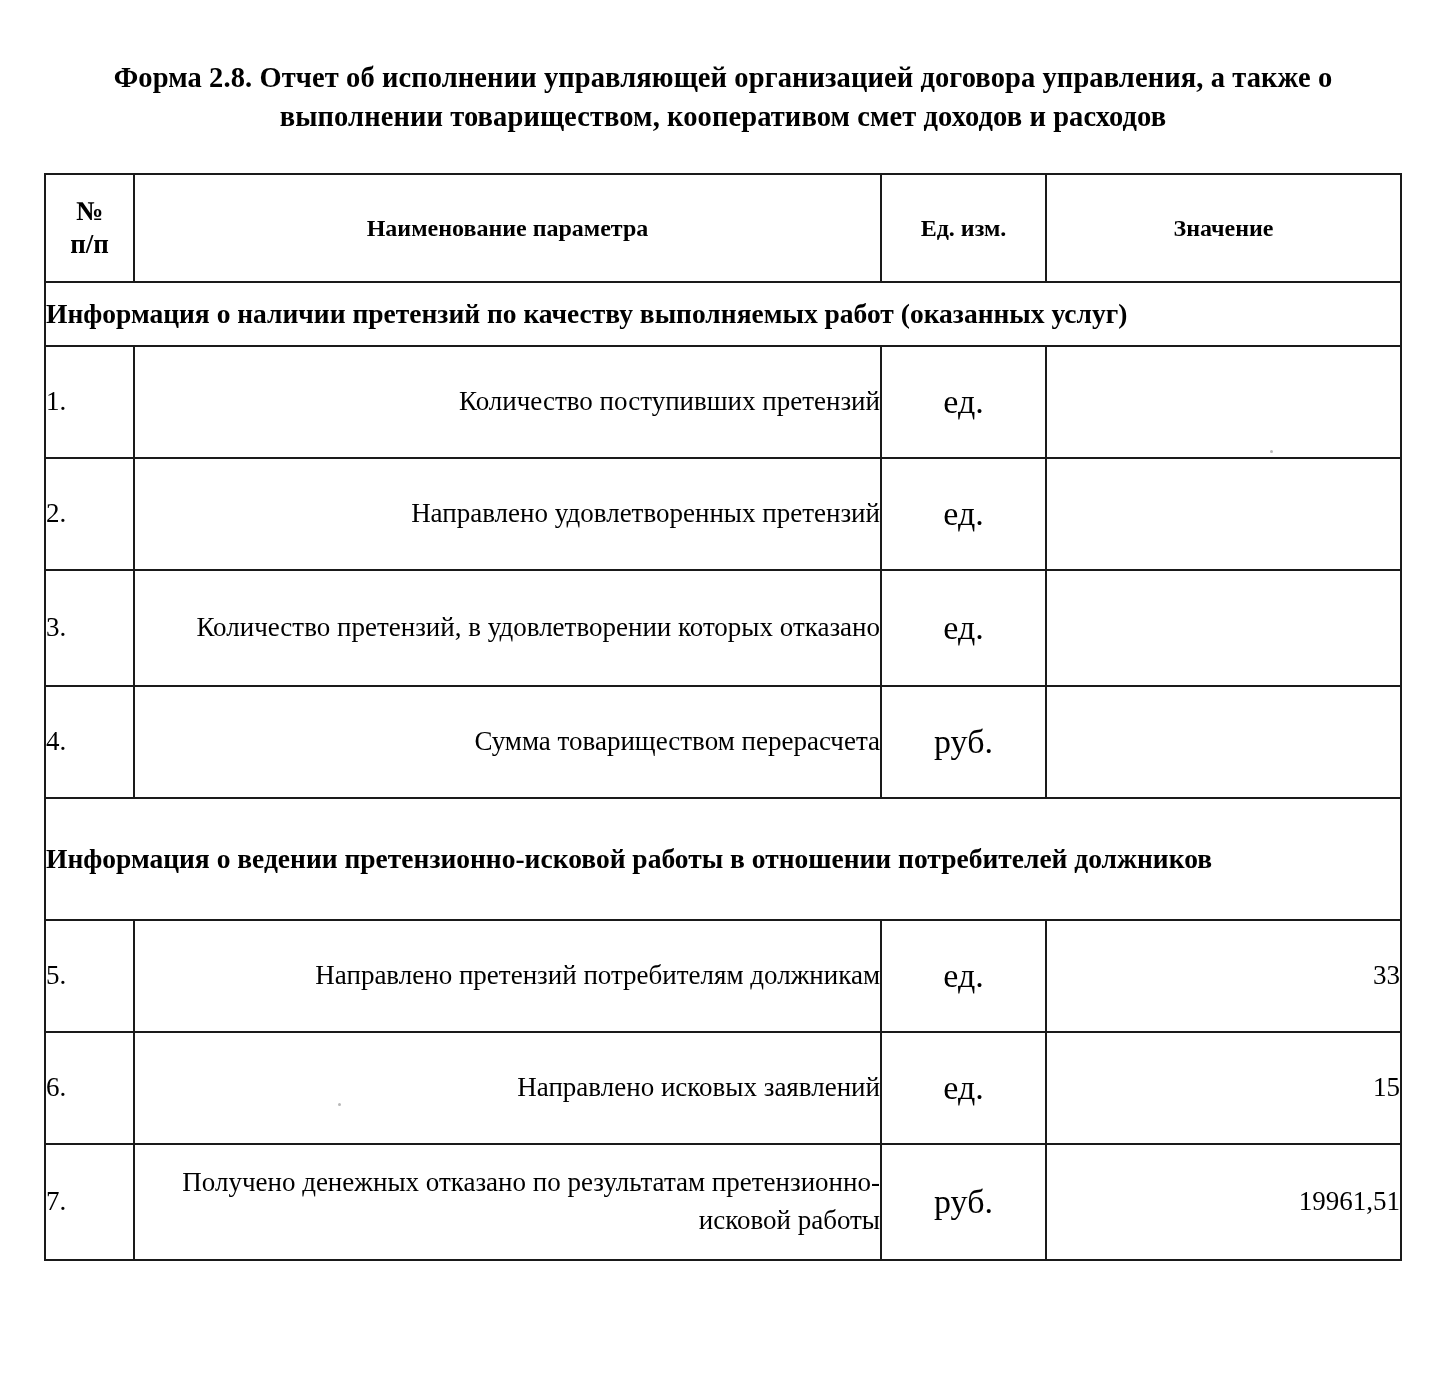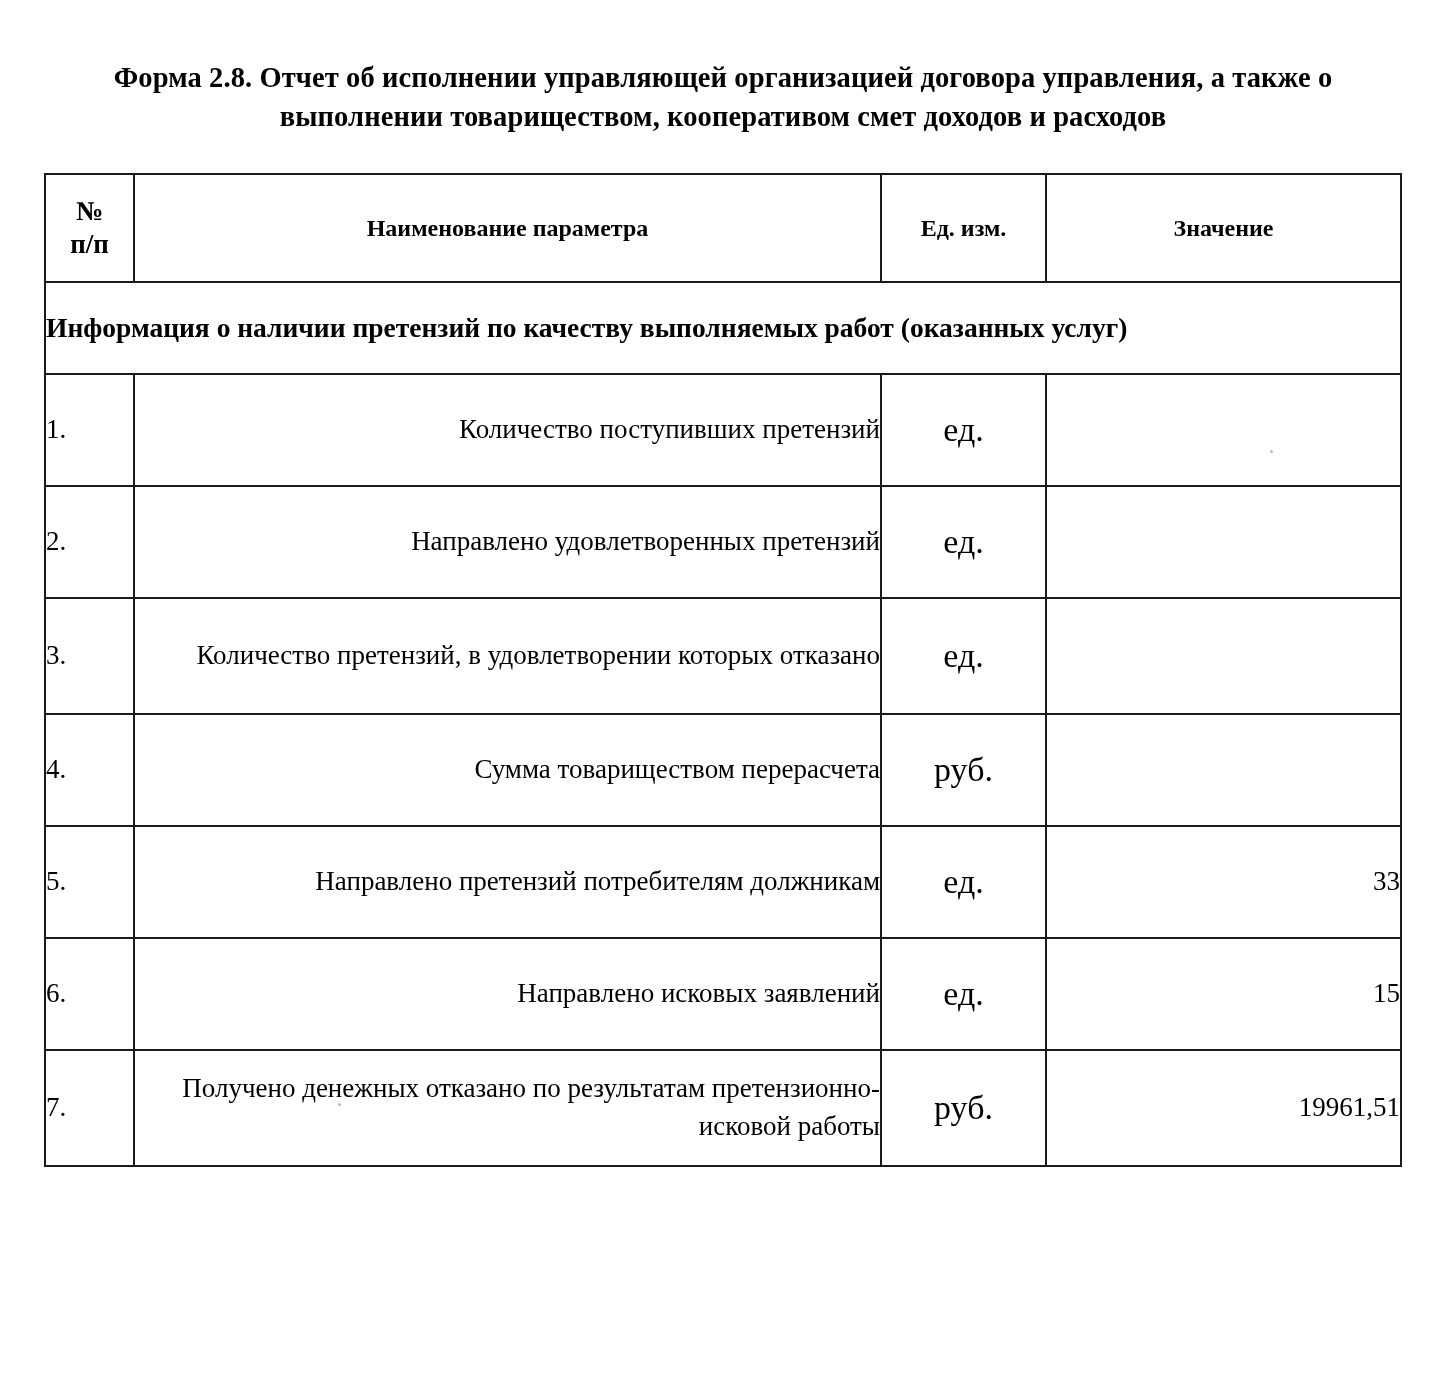--- a/index.html
+++ b/index.html
@@ -94,21 +94,21 @@
     text-align: center;
     vertical-align: middle;
   }
   .cell-value {
     font-size: 27px;
     text-align: right;
     vertical-align: middle;
   }
 
   .r-h1 { height: 108px; }
-  .r-sec { height: 92px; font-family: Liberation Serif, serif; }
+  .r-sec { height: 64px; font-family: Liberation Serif, serif; }
   .r-sec2 { height: 122px; }
   .r-1 { height: 112px; }
   .r-2 { height: 112px; }
   .r-3 { height: 116px; }
   .r-4 { height: 112px; }
   .r-5 { height: 112px; }
   .r-6 { height: 112px; }
   .r-7 { height: 116px; }
 
   .speck {
@@ -169,20 +169,23 @@
         <td class="cell-value"></td>
       </tr>
 
       <tr class="r-4">
         <td class="cell-num">4.</td>
         <td class="cell-name">Сумма товариществом перерасчета</td>
         <td class="cell-unit">руб.</td>
         <td class="cell-value"></td>
       </tr>
 
+      <tr class="section-row r-sec2">
+        <td class="section-title" colspan="4">Информация о ведении претензионно-исковой работы в отношении потребителей должников</td>
+      </tr>
 
       <tr class="r-5">
         <td class="cell-num">5.</td>
         <td class="cell-name">Направлено претензий потребителям должникам</td>
         <td class="cell-unit">ед.</td>
         <td class="cell-value">33</td>
       </tr>
 
       <tr class="r-6">
         <td class="cell-num">6.</td>

